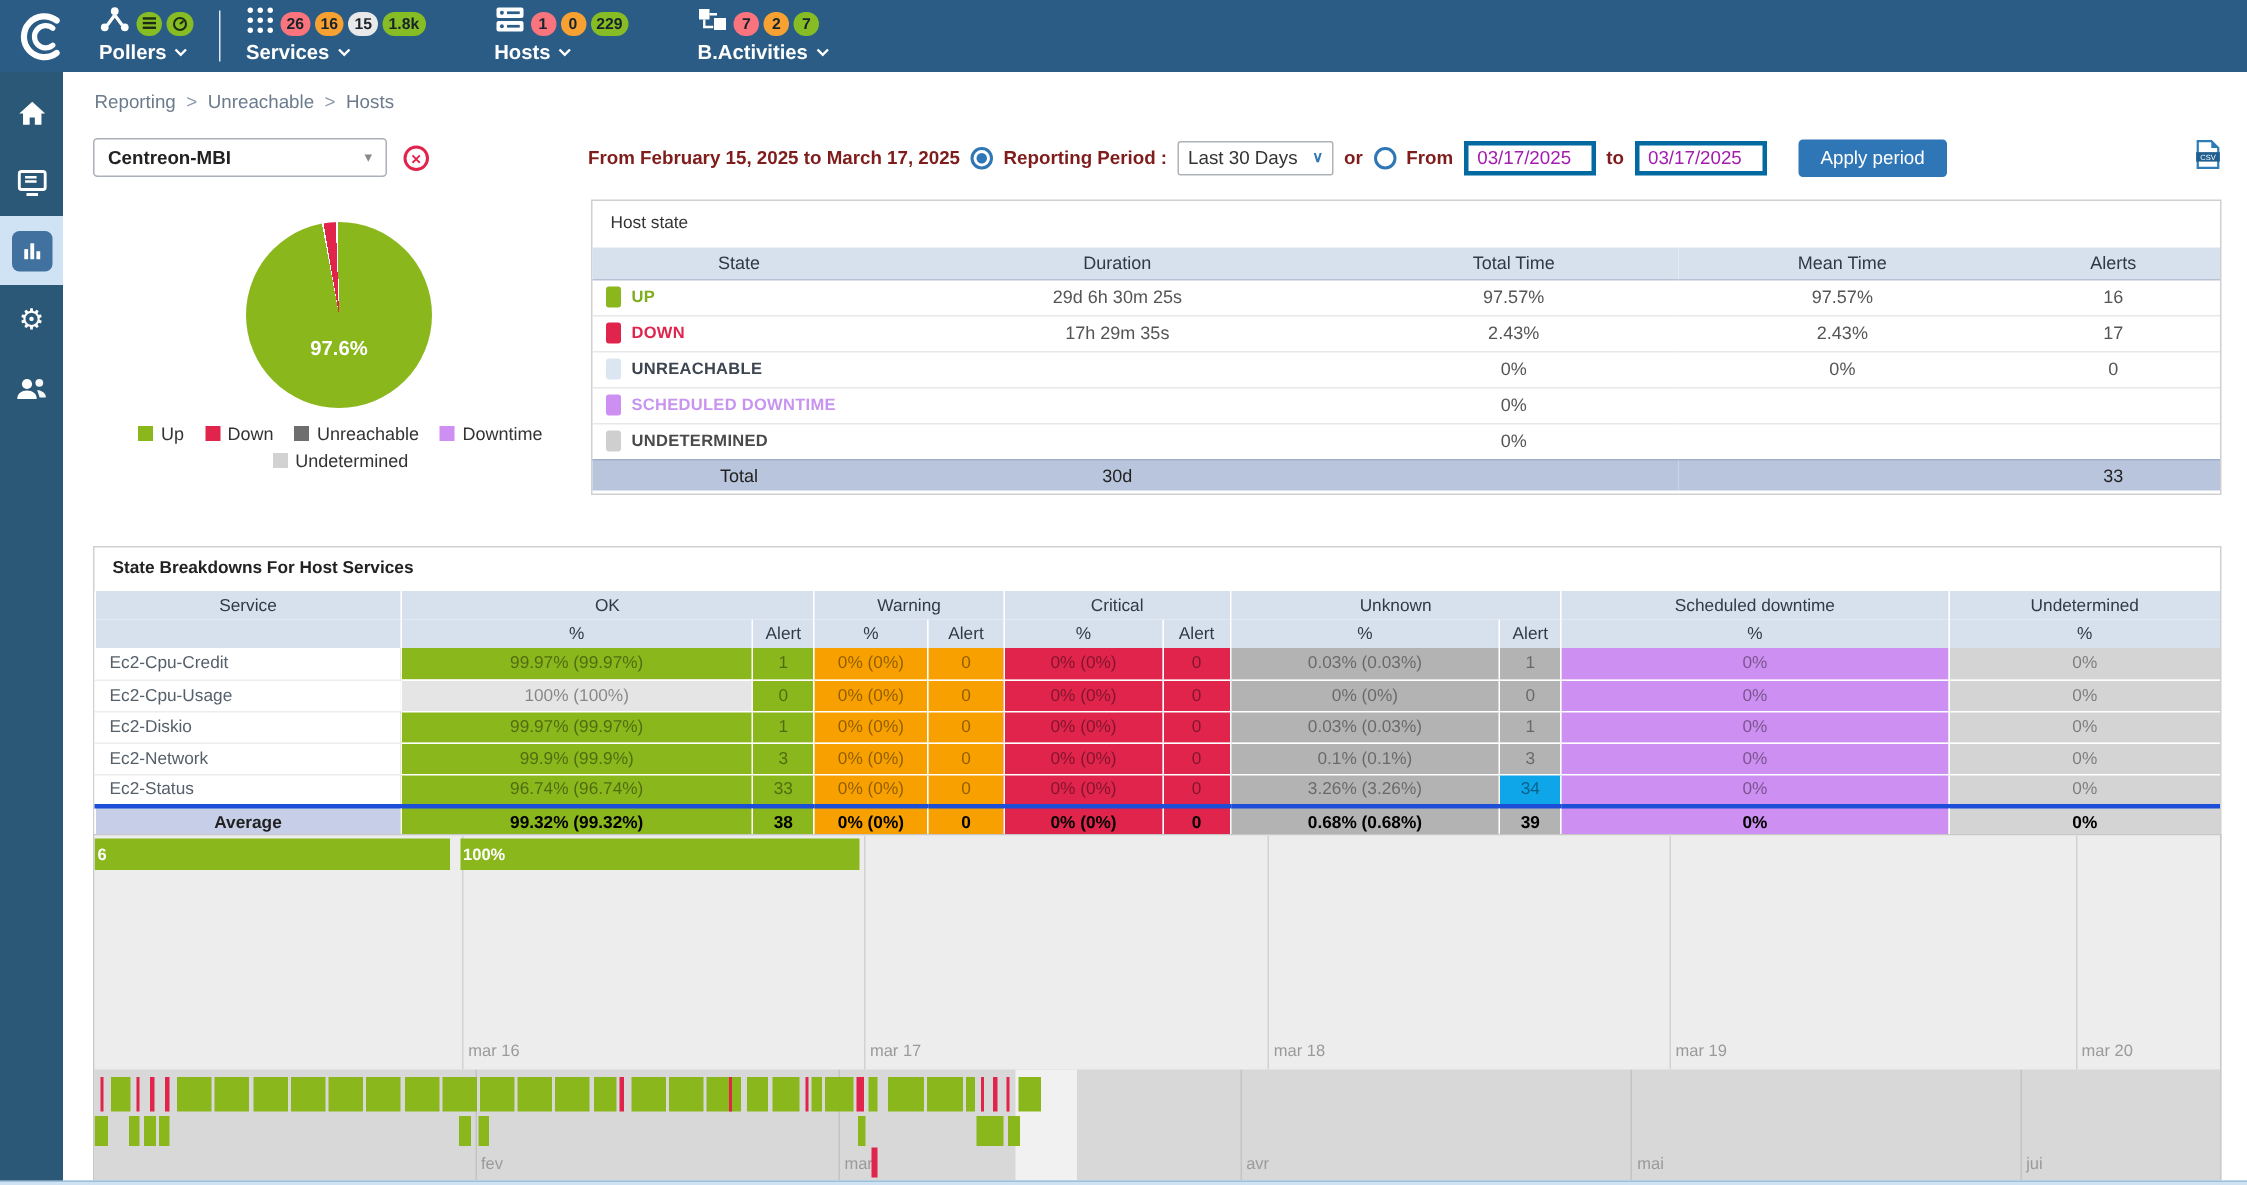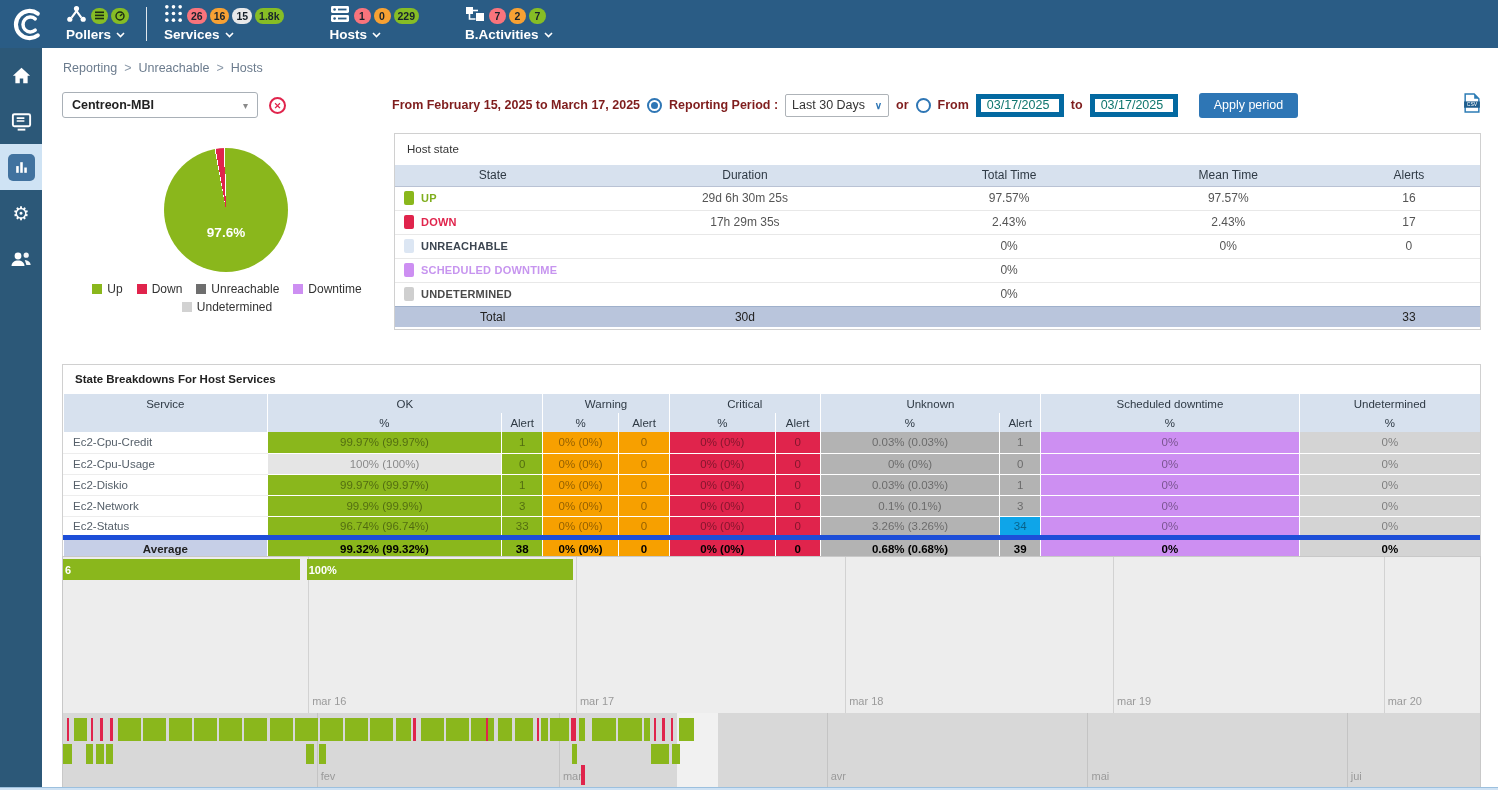--- a/index.html
+++ b/index.html
@@ -51,21 +51,21 @@
 
   .period-controls { position:absolute; left:392px; top:91px; height:28px;
     display:flex; align-items:center; gap:7px; }
   .blabel { font-size:12.5px; font-weight:bold; color:#7f1d1d; white-space:nowrap; }
   .radio { width:15px; height:15px; border:2px solid #2e76b5; border-radius:50%; background:#fff;
     display:inline-flex; align-items:center; justify-content:center; cursor:pointer; flex:0 0 auto; }
   .radio.selected::after { content:""; width:7px; height:7px; border-radius:50%; background:#2e76b5; }
   .selectbox { background:#fff; border:1px solid #aeb3b8; border-radius:2px; display:flex; align-items:center;
     justify-content:space-between; padding:0 6px; font-size:12.5px; color:#333; height:23px; width:104px; cursor:pointer; }
   .selectbox .arr { color:#2e76b5; font-weight:bold; font-size:10px; }
-  .dinput { width:88px; height:23px; border:5px solid #0369a1; font-size:12.5px; color:#0f766e;
+  .dinput { width:88px; height:23px; border:3px solid #0369a1; font-size:12.5px; color:#a21caf;
     padding:0 6px; font-family:"Liberation Sans",sans-serif; }
   .apply-btn { height:25px; padding:0 15px; background:#2e76b5; color:#fff; font-size:12.5px;
     border:none; border-radius:3px; cursor:pointer; margin-left:14px; font-family:"Liberation Sans",sans-serif; }
   .csv-btn { position:absolute; left:1464px; top:93px; cursor:pointer; }
 
   
   .pie { position:absolute; left:164px; top:148px; width:124px; height:124px; border-radius:50%; }
   .pie-label { position:absolute; left:50%; top:68%; transform:translate(-50%,-50%);
     color:#fff; font-size:13.5px; font-weight:bold; }
   .legend { position:absolute; left:62px; top:282px; width:330px; text-align:center;
@@ -91,21 +91,21 @@
   .bd-panel { position:absolute; left:62px; top:364px; width:1419px; height:251px;
     border:1px solid #d0d0d0; background:#fff; }
   .bd-title { font-size:11.5px; font-weight:bold; color:#222; padding:8px 12px 9px; }
   table.bdtbl { width:100%; border-collapse:collapse; table-layout:fixed; font-size:11.5px; }
   table.bdtbl th { background:#d7e1ee; color:#2f3a45; font-weight:normal; height:19px;
     border-left:1px solid #fff; }
   table.bdtbl td { height:21px; text-align:center; border-left:1px solid #fff;
     border-bottom:1px solid #fff; color:rgba(0,0,0,.42); }
   table.bdtbl td.svc { text-align:left; padding-left:9px; color:#56606a; background:#fff;
     border-bottom:1px solid #ededed; }
-  table.bdtbl tr.avg td { font-weight:bold; color:#000; height:22px; border-top:5px solid #1d4ed8; }
+  table.bdtbl tr.avg td { font-weight:bold; color:#000; height:22px; border-top:3px solid #1d4ed8; }
   table.bdtbl tr.avg td.svc { background:#c6cfe7; color:#222; text-align:center; padding-left:0; }
 
   
   .tl-panel { position:absolute; left:62px; top:556px; width:1419px; height:231px;
     border:1px solid #c8c8c8; background:#ededed; }
   .tl-upper { position:absolute; left:0; top:0; width:100%; height:156px; background:#ededed; overflow:hidden; }
   .tl-grid { position:absolute; top:0; bottom:0; width:1px; background:#d2d2d2; }
   .tl-daylabel { position:absolute; bottom:6px; font-size:11px; color:#9a9a9a; white-space:nowrap; }
   .tl-bar { position:absolute; top:2px; height:21px; display:flex; align-items:center; overflow:hidden; }
   .tl-bar span { color:#fff; font-size:11px; font-weight:bold; margin-left:2px; }

